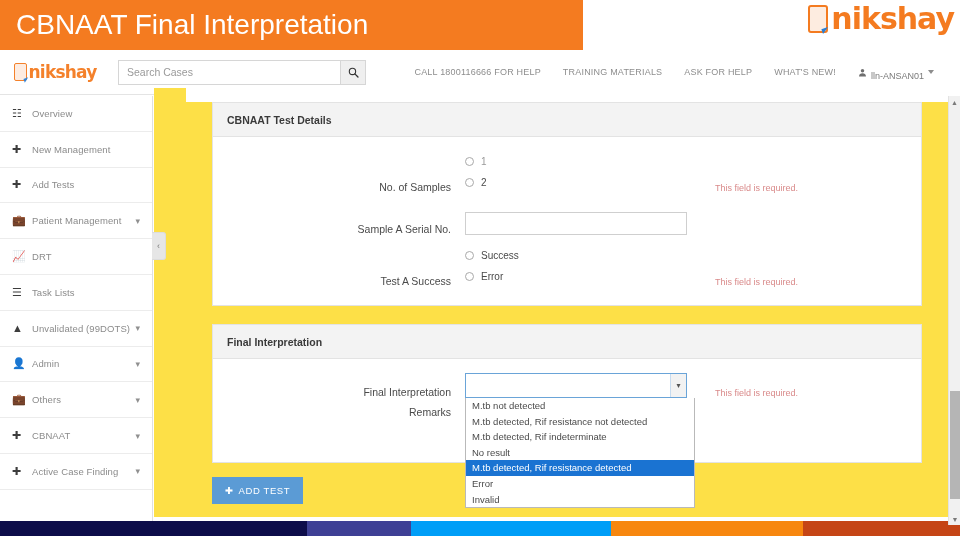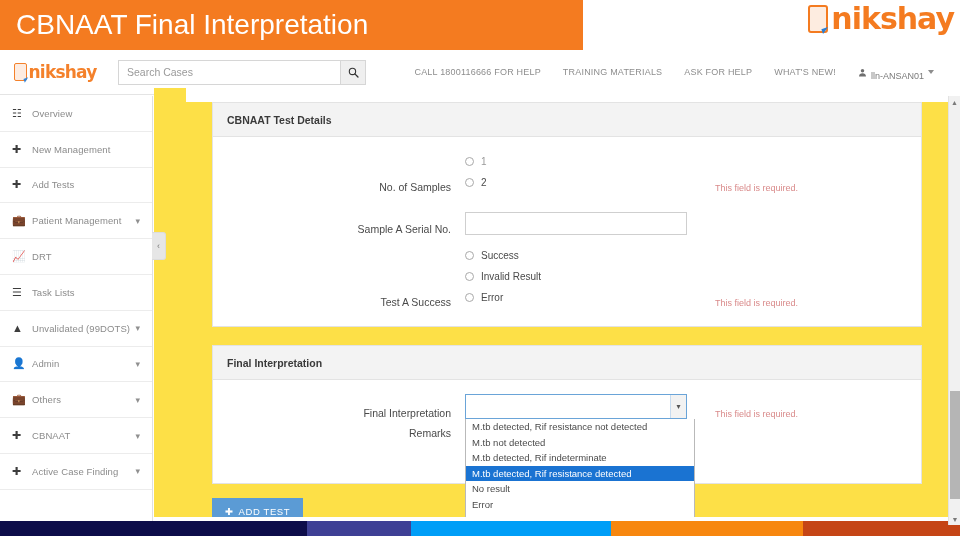--- a/index.html
+++ b/index.html
@@ -415,24 +415,20 @@
 
           <div class="form-row" style="margin-top:10px">
             <div class="form-label">Test A Success</div>
             <div class="form-ctrl">
               <div class="radio-line">
                 <span class="radio"></span>
                 <span class="radio-lbl">Success</span>
               </div>
               <div class="radio-line">
                 <span class="radio"></span>
-                <span class="radio-lbl">Invalid Result</span>
-              </div>
-              <div class="radio-line">
-                <span class="radio"></span>
                 <span class="radio-lbl">Error</span>
               </div>
             </div>
             <div class="err">This field is required.</div>
           </div>
 
         </div>
       </div>
 
       
@@ -442,25 +438,25 @@
 
           <div class="form-row">
             <div class="form-label">Final Interpretation</div>
             <div class="form-ctrl">
               <div class="select-wrap">
                 <div class="select-box">
                   <span class="select-value"></span>
                   <span class="select-arrow">▾</span>
                 </div>
                 <div class="options">
+                  <div class="option">M.tb not detected</div>
                   <div class="option">M.tb detected, Rif resistance not detected</div>
-                  <div class="option">M.tb not detected</div>
                   <div class="option">M.tb detected, Rif indeterminate</div>
+                  <div class="option">No result</div>
                   <div class="option selected">M.tb detected, Rif resistance detected</div>
-                  <div class="option">No result</div>
                   <div class="option">Error</div>
                   <div class="option">Invalid</div>
                 </div>
               </div>
             </div>
             <div class="err">This field is required.</div>
           </div>
 
           <div class="form-row" style="margin-top:6px">
             <div class="form-label">Remarks</div>

